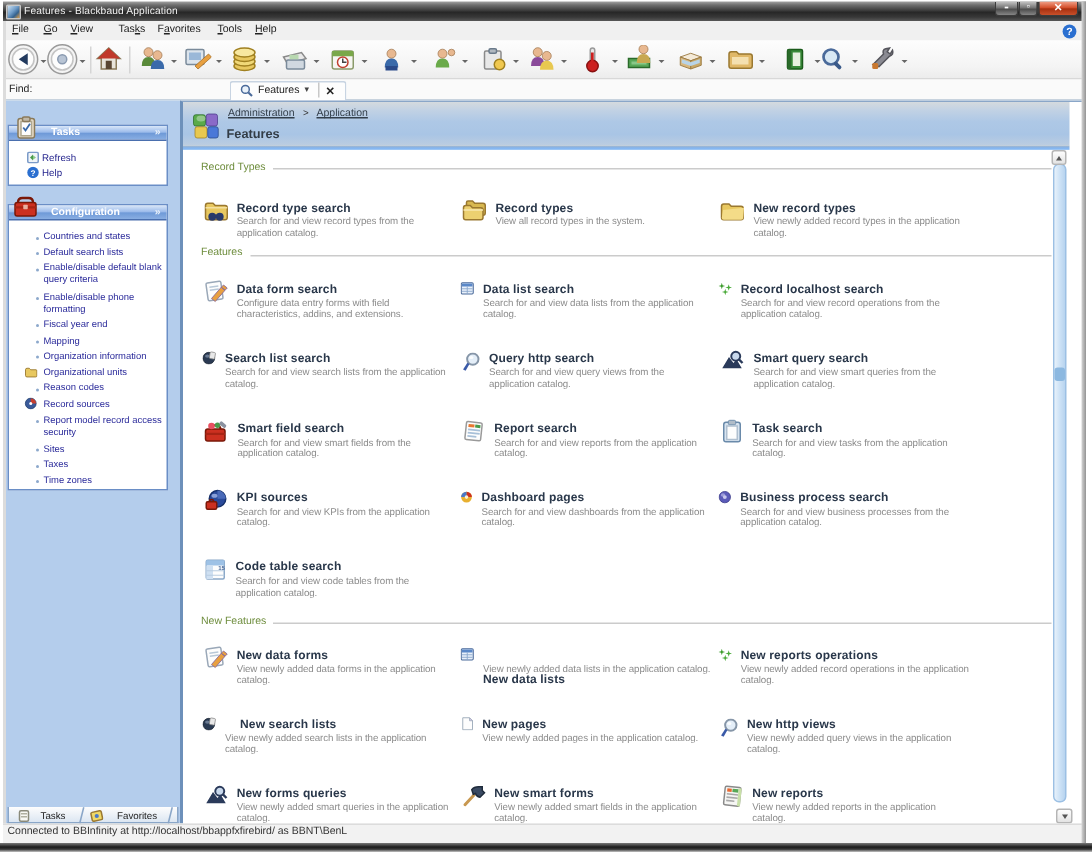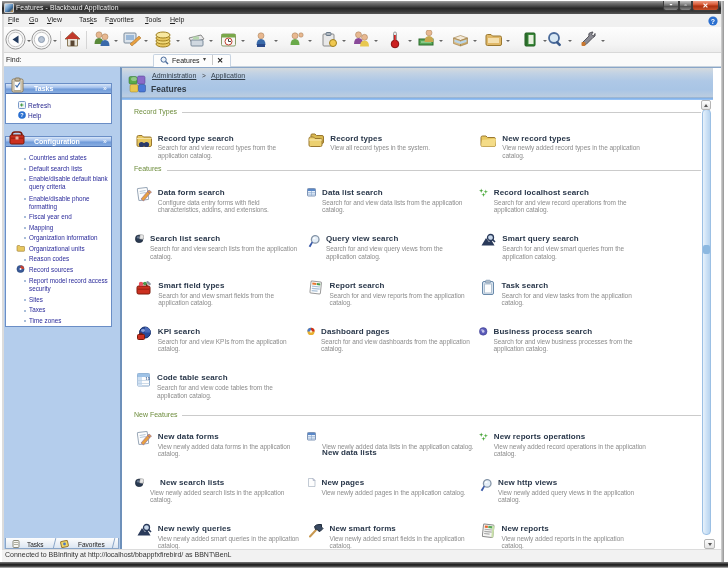--- a/index.html
+++ b/index.html
@@ -363,38 +363,38 @@
     <ellipse cx="3.2" cy="3.4" rx="1.5" ry="1.1" fill="#6a7a92"></ellipse>
     <rect x="4.8" y="0.8" width="3.6" height="4.4" rx=".7" fill="#e8e8e8" stroke="#8a8a8a" stroke-width=".5" transform="rotate(10 6.6 3)"></rect>
   </svg>
 <span class="abs ittl" style="left:150.0px;top:234.3px">Search list search</span>
 <span class="abs idesc" style="left:150.0px;top:245.20000000000002px">Search for and view search lists from the application<br>catalog.</span>
 <svg class="abs" style="left:307px;top:234.8px" width="13" height="13" viewBox="0 0 13 13">
     <circle cx="8.2" cy="4.4" r="3.8" fill="#e4eef8" stroke="#8696a8" stroke-width="1.3"></circle>
     <ellipse cx="7.2" cy="3.3" rx="1.4" ry="1" fill="#fff" opacity=".85"></ellipse>
     <path d="M6 7.6 L3.4 12.2 L1.7 11.3 L4.6 6.8 Z" fill="#3a5aa8"></path>
   </svg>
-<span class="abs ittl" style="left:326px;top:234.3px">Query view search</span>
+<span class="abs ittl" style="left:326px;top:234.3px">Query http search</span>
 <span class="abs idesc" style="left:326px;top:245.20000000000002px">Search for and view query views from the<br>application catalog.</span>
 <svg class="abs" style="left:479px;top:232.3px" width="18" height="18" viewBox="0 0 18 18">
     <path d="M2.5 13.5 L7 6 L10 10 L12 7.5 L15.5 13.5 Z" fill="#2a3a5a"></path>
     <circle cx="11.5" cy="5.5" r="3" fill="#c8d8ec" stroke="#2a3a5a" stroke-width="1.3"></circle>
     <line x1="13.6" y1="7.6" x2="16" y2="10" stroke="#2a3a5a" stroke-width="1.6"></line>
   </svg>
 <span class="abs ittl" style="left:502.3px;top:234.3px">Smart query search</span>
 <span class="abs idesc" style="left:502.3px;top:245.20000000000002px">Search for and view smart queries from the<br>application catalog.</span>
 <svg class="abs" style="left:134.5px;top:278.6px" width="18" height="18" viewBox="0 0 18 18">
     <rect x="2" y="7" width="13" height="8" rx="1.5" fill="#cc3020" stroke="#7a1808"></rect>
     <path d="M5 7 Q5 4.5 8.5 4.5 Q12 4.5 12 7" fill="none" stroke="#7a1808" stroke-width="1.4"></path>
     <circle cx="6" cy="5" r="2.2" fill="#e85060"></circle>
     <circle cx="10" cy="4.5" r="1.8" fill="#4a9a4a"></circle>
     <rect x="11" y="2.5" width="5" height="2.5" rx="1" transform="rotate(40 13 4)" fill="#8a92a0"></rect>
     <rect x="2" y="9.5" width="13" height="1.5" fill="#a82414"></rect>
   </svg>
-<span class="abs ittl" style="left:158.3px;top:280.6px">Smart field types</span>
+<span class="abs ittl" style="left:158.3px;top:280.6px">Smart field search</span>
 <span class="abs idesc" style="left:158.3px;top:291.5px">Search for and view smart fields from the<br>application catalog.</span>
 <svg class="abs" style="left:307px;top:278.6px" width="18" height="18" viewBox="0 0 18 18">
     <rect x="3.5" y="2.5" width="10.5" height="12" rx="1" fill="#fdfdfd" stroke="#9a9a9a" transform="rotate(6 9 8)"></rect>
     <rect x="5" y="4" width="4" height="2" fill="#e87830" transform="rotate(6 9 8)"></rect>
     <rect x="9.5" y="4" width="3.5" height="2" fill="#4a9a4a" transform="rotate(6 9 8)"></rect>
     <rect x="5" y="7" width="8" height="1.2" fill="#a8c0d8" transform="rotate(6 9 8)"></rect>
     <rect x="5" y="9.2" width="8" height="1.2" fill="#a8c0d8" transform="rotate(6 9 8)"></rect>
     <rect x="5" y="11.4" width="6" height="1.2" fill="#a8c0d8" transform="rotate(6 9 8)"></rect>
   </svg>
 <span class="abs ittl" style="left:329.5px;top:280.6px">Report search</span>
@@ -406,21 +406,21 @@
   </svg>
 <span class="abs ittl" style="left:501.5px;top:280.6px">Task search</span>
 <span class="abs idesc" style="left:501.5px;top:291.5px">Search for and view tasks from the application<br>catalog.</span>
 <svg class="abs" style="left:134.5px;top:324.9px" width="18" height="18" viewBox="0 0 18 18">
     <circle cx="10" cy="7.5" r="5.5" fill="#2a4a9a" stroke="#16306a"></circle>
     <path d="M10 2 A5.5 5.5 0 0 1 15.5 7.5 L10 7.5 Z" fill="#4a6ab8"></path>
     <ellipse cx="8" cy="5.5" rx="2" ry="1.4" fill="#8aa0d8"></ellipse>
     <rect x="2.5" y="9.5" width="7" height="5" rx="1" fill="#cc3020" stroke="#7a1808"></rect>
     <path d="M4.5 9.5 Q4.5 8 6 8 Q7.5 8 7.5 9.5" fill="none" stroke="#7a1808"></path>
   </svg>
-<span class="abs ittl" style="left:157.8px;top:326.9px">KPI search</span>
+<span class="abs ittl" style="left:157.8px;top:326.9px">KPI sources</span>
 <span class="abs idesc" style="left:157.8px;top:337.79999999999995px">Search for and view KPIs from the application<br>catalog.</span>
 <svg class="abs" style="left:307px;top:326.59999999999997px" width="9" height="9" viewBox="0 0 9 9">
     <circle cx="4" cy="4.4" r="3.6" fill="#e8b030"></circle>
     <path d="M4 0.8 A3.6 3.6 0 0 1 7.6 4.4 L4 4.4 Z" fill="#cc3020"></path>
     <path d="M0.4 4.4 A3.6 3.6 0 0 1 4 0.8 L4 4.4 Z" fill="#4a78c8"></path>
     <circle cx="4" cy="4.4" r="1.2" fill="#f8f0d8"></circle>
   </svg>
 <span class="abs ittl" style="left:321px;top:326.9px">Dashboard pages</span>
 <span class="abs idesc" style="left:321px;top:337.79999999999995px">Search for and view dashboards from the application<br>catalog.</span>
 <svg class="abs" style="left:479px;top:326.59999999999997px" width="9" height="9" viewBox="0 0 9 9">
@@ -482,21 +482,21 @@
     <ellipse cx="7.2" cy="3.3" rx="1.4" ry="1" fill="#fff" opacity=".85"></ellipse>
     <path d="M6 7.6 L3.4 12.2 L1.7 11.3 L4.6 6.8 Z" fill="#3a5aa8"></path>
   </svg>
 <span class="abs ittl" style="left:498px;top:478.0px">New http views</span>
 <span class="abs idesc" style="left:498px;top:488.9px">View newly added query views in the application<br>catalog.</span>
 <svg class="abs" style="left:134.5px;top:522.0px" width="18" height="18" viewBox="0 0 18 18">
     <path d="M2.5 13.5 L7 6 L10 10 L12 7.5 L15.5 13.5 Z" fill="#2a3a5a"></path>
     <circle cx="11.5" cy="5.5" r="3" fill="#c8d8ec" stroke="#2a3a5a" stroke-width="1.3"></circle>
     <line x1="13.6" y1="7.6" x2="16" y2="10" stroke="#2a3a5a" stroke-width="1.6"></line>
   </svg>
-<span class="abs ittl" style="left:157.8px;top:524.0px">New newly queries</span>
+<span class="abs ittl" style="left:157.8px;top:524.0px">New forms queries</span>
 <span class="abs idesc" style="left:157.8px;top:534.9px">View newly added smart queries in the application<br>catalog.</span>
 <svg class="abs" style="left:307px;top:522.0px" width="18" height="18" viewBox="0 0 18 18">
     <path d="M3 14.5 L9 8" stroke="#c89850" stroke-width="2" stroke-linecap="round"></path>
     <path d="M7.5 4.5 Q9 2.5 12 2.5 L14.5 2.5 L14.5 5 L16 6.5 L13 9.5 Q10.5 9 10 7 L8.5 7.5 Z" fill="#3a4a62" stroke="#202c3c"></path>
   </svg>
 <span class="abs ittl" style="left:329.5px;top:524.0px">New smart forms</span>
 <span class="abs idesc" style="left:329.5px;top:534.9px">View newly added smart fields in the application<br>catalog.</span>
 <svg class="abs" style="left:479px;top:522.0px" width="18" height="18" viewBox="0 0 18 18">
     <rect x="4" y="2.5" width="10.5" height="12.5" rx="1" fill="#f6f6f4" stroke="#8a8a8a" transform="rotate(6 9 8)"></rect>
     <rect x="5.5" y="3.8" width="3" height="2.2" fill="#e86830" transform="rotate(6 9 8)"></rect>

